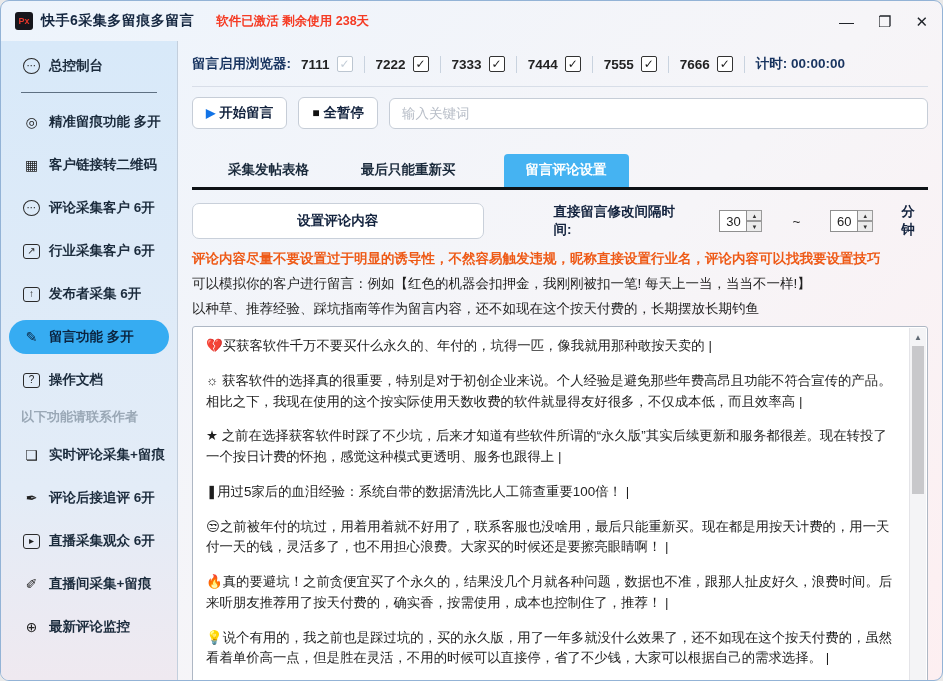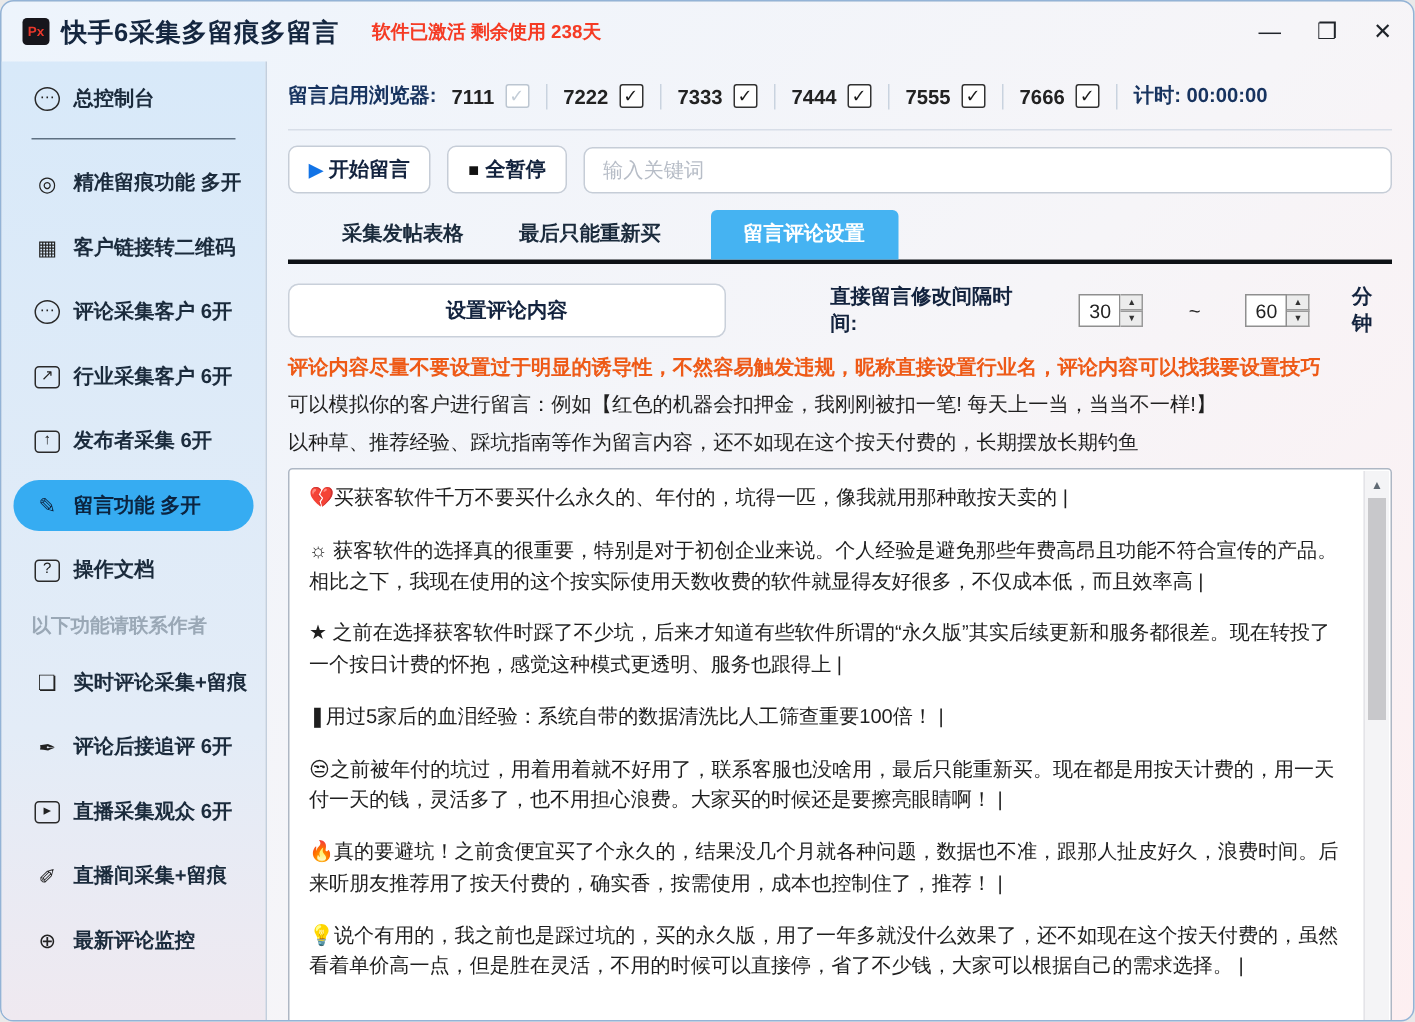--- a/index.html
+++ b/index.html
@@ -5,21 +5,21 @@
   * { box-sizing: border-box; margin: 0; padding: 0; }
   html,body { width:943px; height:681px; background:#e9e9e9;
     font-family:"Liberation Sans","DejaVu Sans",sans-serif; }
   .window { position:absolute; inset:0; border:1px solid #93b3d6; border-radius:9px; overflow:hidden;
     background:linear-gradient(135deg,#edf4fc 0%,#f6f5f8 55%,#fdeff1 100%); }
 
   
   .titlebar { height:40px; display:flex; align-items:center; padding:16px 14px; }
   .appicon { width:18px; height:18px; border-radius:3px; background:#16161c; color:#e8372b;
     font-size:9px; font-weight:bold; display:grid; place-items:center; margin-right:8px; }
-  .apptitle { font-size:17px; font-weight:bold; color:#14263f; letter-spacing:.5px; }
+  .apptitle { font-size:14px; font-weight:bold; color:#14263f; letter-spacing:.5px; }
   .license { font-size:12.5px; color:#f53b24; margin-left:22px; font-weight:bold; }
   .wincontrols { margin-left:auto; display:flex; align-items:center; gap:24px; }
   .winbtn { font-size:15px; color:#20242a; cursor:pointer; line-height:1; }
 
   
   .sidebar { position:absolute; left:0; top:40px; bottom:0; width:177px;
     background:linear-gradient(180deg,#d8e9f9 0%,#e3ecf7 70%,#efe9f0 100%);
     border-right:1px solid #c3cfdd; padding:8px 0 0 0; }
   .side-item { display:flex; align-items:center; gap:9px; height:34px; margin:0 8px 9px 8px;
     padding-left:14px; font-size:13.5px; font-weight:bold; color:#1b2b3c; border-radius:18px; cursor:pointer; }
@@ -52,21 +52,21 @@
   .action-row { display:flex; align-items:center; gap:11px; }
   .btn { background:#fff; border:1px solid #c6cdd7; border-radius:6px; padding:6px 13px;
     font-size:13.5px; font-weight:bold; color:#13233e; display:flex; align-items:center; gap:4px; cursor:pointer; }
   .play-glyph { color:#1273e6; font-size:12px; }
   .stop-glyph { color:#111; font-size:12px; }
   .keyword-input { flex:1; height:31px; border:1px solid #c6cdd7; border-radius:6px; padding:0 12px;
     font-size:13.5px; color:#333; background:#fff; outline:none;
     font-family:"Liberation Sans","DejaVu Sans",sans-serif; }
   .keyword-input::placeholder { color:#b7bdc7; }
 
-  .tab-row { display:flex; align-items:flex-end; gap:29px; margin-top:11px; border-bottom:3px solid #0e1216; padding-left:32px; }
+  .tab-row { display:flex; align-items:flex-end; gap:44px; margin-top:25px; border-bottom:3px solid #0e1216; padding-left:32px; }
   .tab { font-size:13.5px; font-weight:bold; color:#1b2b3c; padding:7px 4px 8px 4px; cursor:pointer; }
   .tab.active { background:#45b3f2; color:#fff; padding:7px 22px 8px 22px; border-radius:4px 4px 0 0; }
 
   .settings-row { display:flex; align-items:center; margin-top:13px; gap:28px; }
   .set-btn { background:#fff; border:1px solid #c9d0da; border-radius:7px; padding:8px 0; width:295px;
     text-align:center; font-size:13.5px; font-weight:bold; color:#13233e; cursor:pointer; }
   .interval-label { font-size:13.5px; font-weight:bold; color:#13233e; margin-left:42px; }
   .spin { display:flex; align-items:stretch; height:22px; }
   .spin .num { width:28px; border:1px solid #8f8f8f; background:#fff; font-size:13px; color:#222;
     display:grid; place-items:center; }

